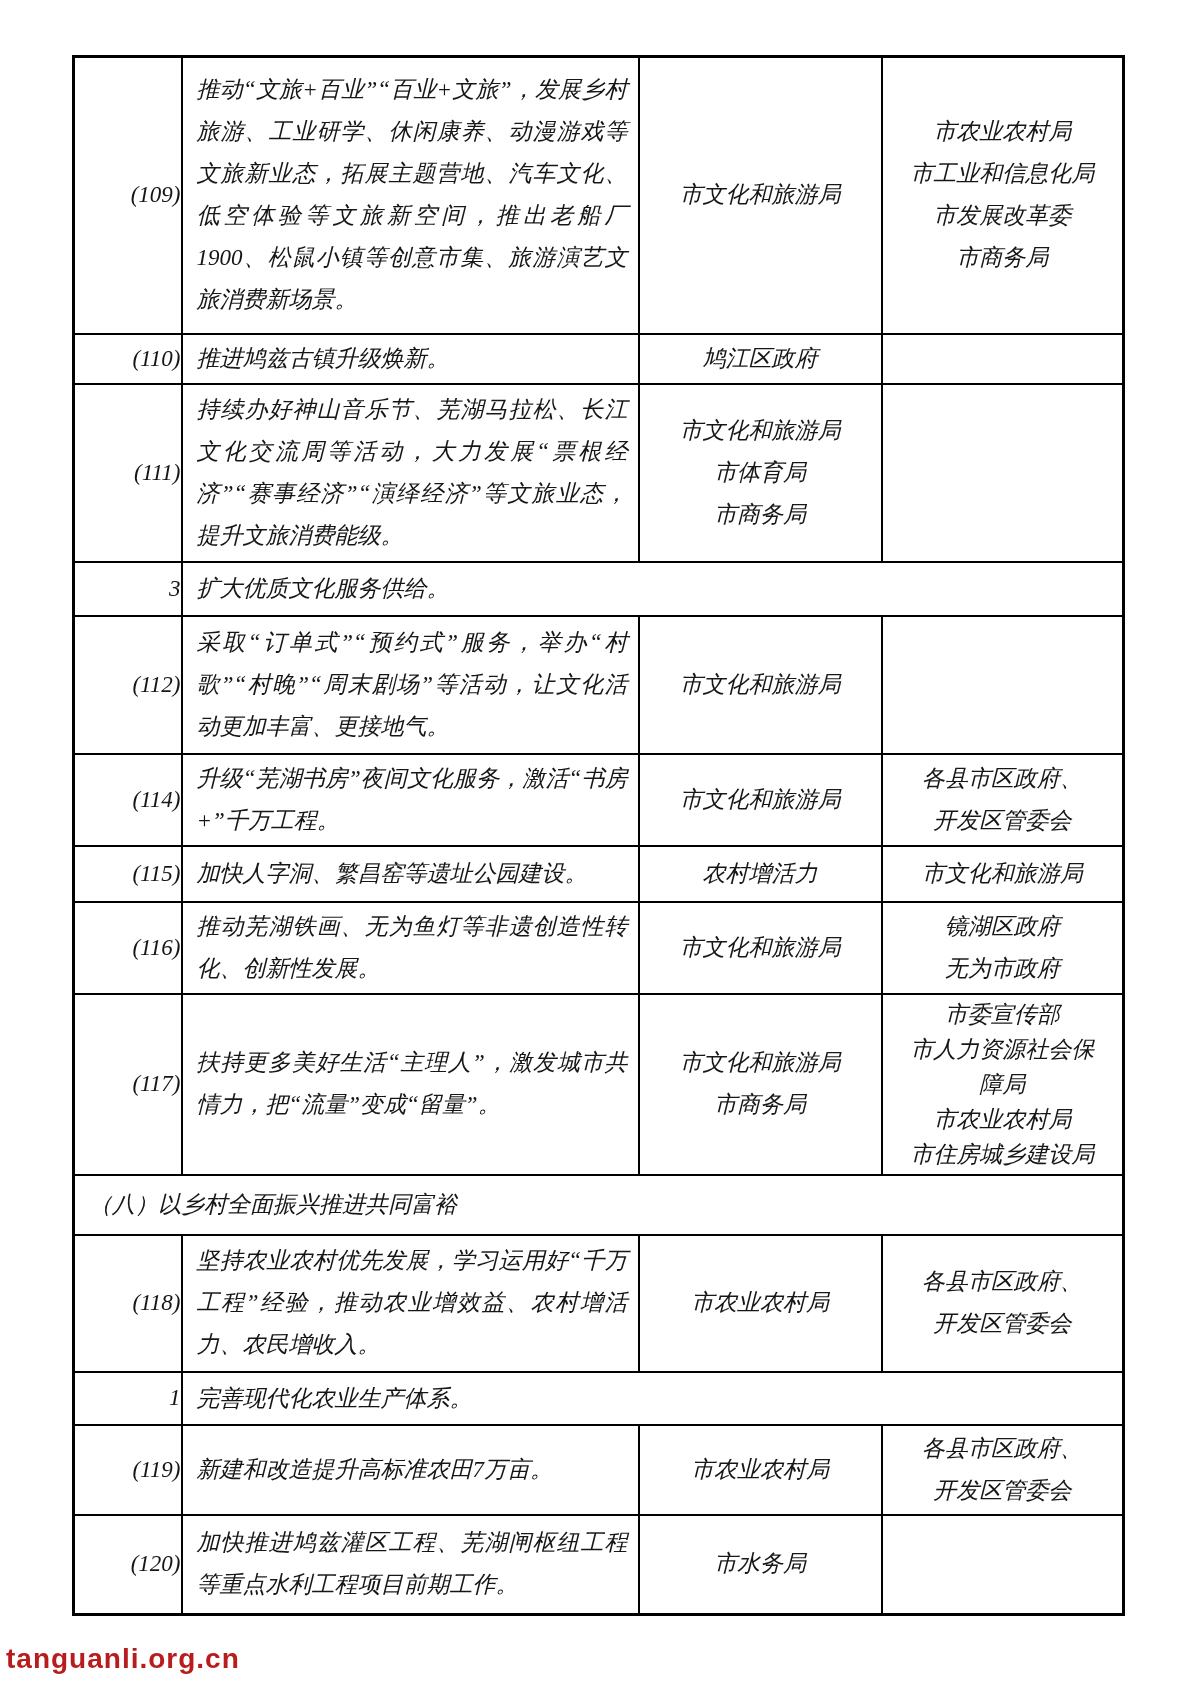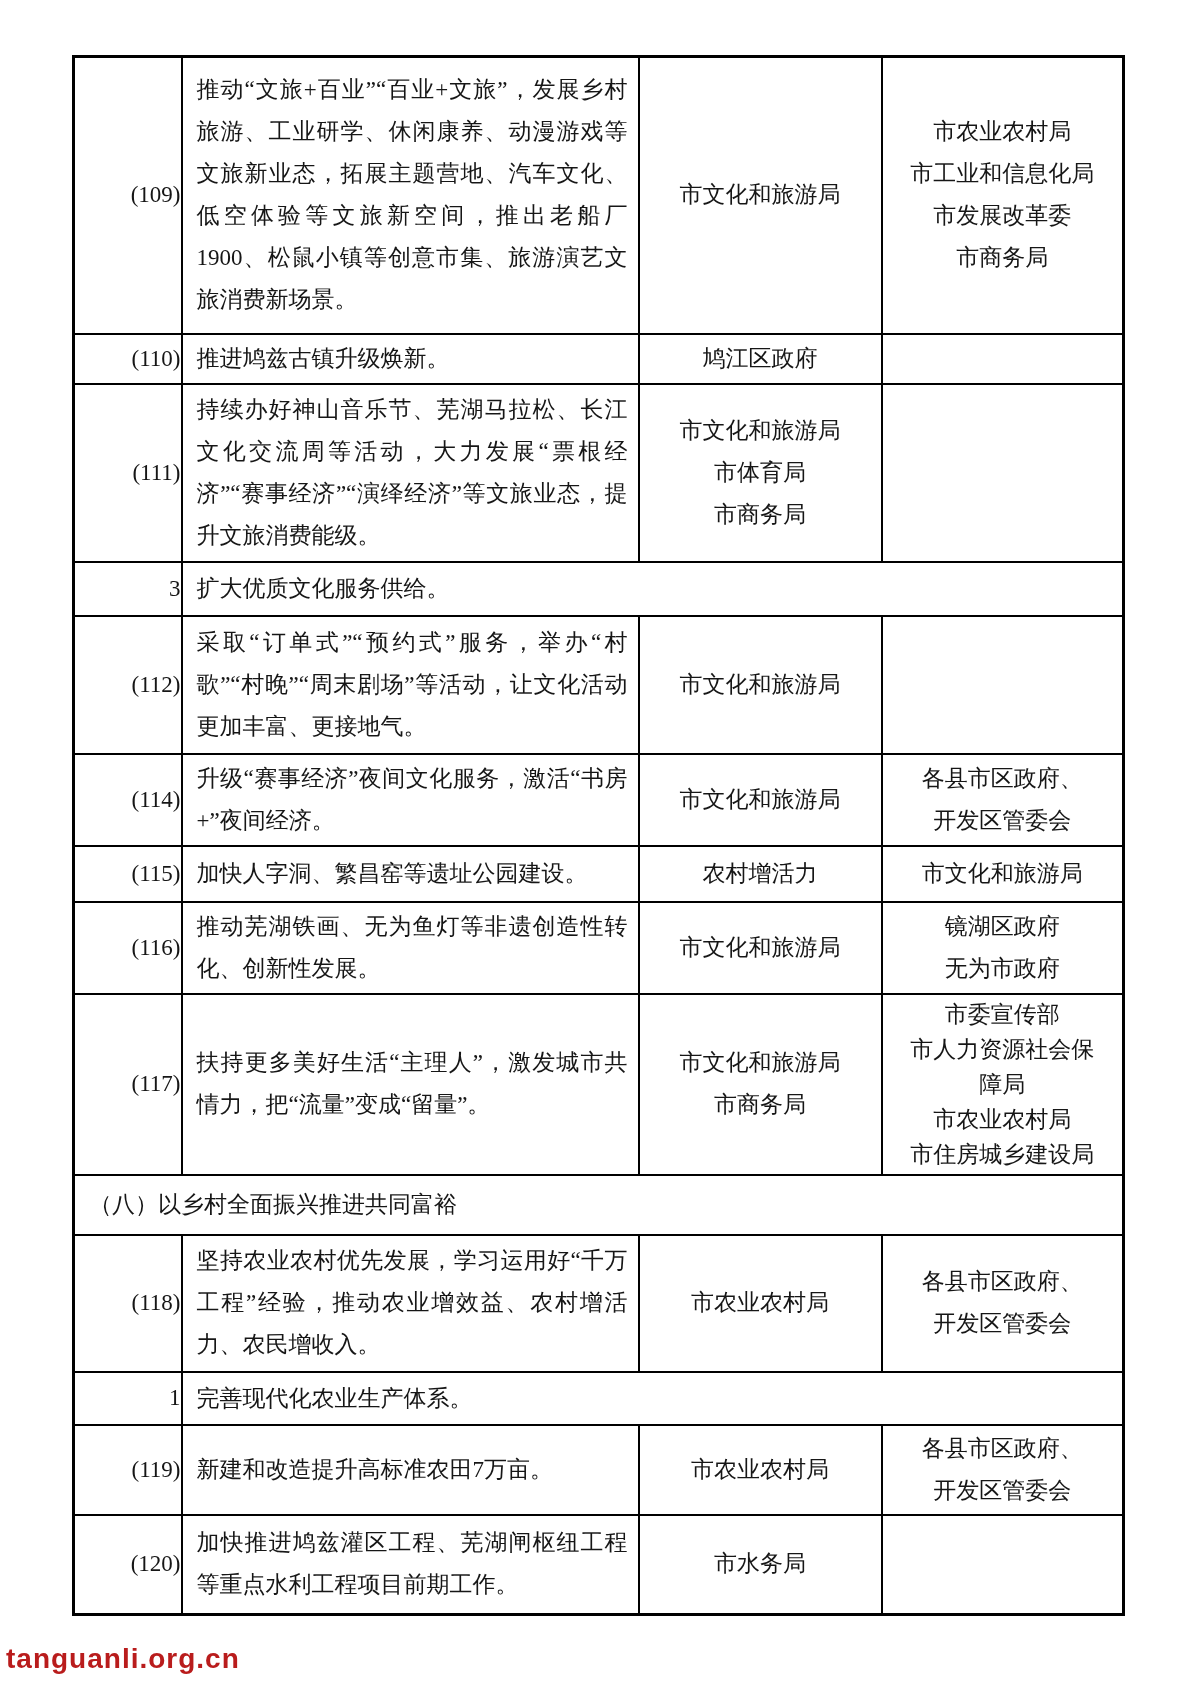--- a/index.html
+++ b/index.html
@@ -26,20 +26,21 @@
     width: 1050px;
     border-collapse: collapse;
     table-layout: fixed;
     border: 3px solid #000;
   }
   td {
     border: 2.5px solid #000;
     padding: 0;
     vertical-align: middle;
     overflow: hidden;
+    font-style: italic;
   }
   td.num {
     text-align: right;
     font-size: 23px;
   }
   td.task {
     font-size: 23px;
     line-height: 42px;
     text-align: justify;
     text-justify: inter-ideograph;
@@ -132,21 +133,21 @@
         <td class="task">采取“订单式”“预约式”服务，举办“村歌”“村晚”“周末剧场”等活动，让文化活动更加丰富、更接地气。</td>
         <td class="lead lines-1">
             <div class="line">市文化和旅游局</div>
           </td>
         <td class="support lines-0"></td>
       </tr>
 
 
       <tr class="itemrow" style="height:78px">
         <td class="num">(114)</td>
-        <td class="task">升级“赛事经济”夜间文化服务，激活“书房+”夜间经济。</td>
+        <td class="task">升级“芜湖书房”夜间文化服务，激活“书房+”千万工程。</td>
         <td class="lead lines-1">
             <div class="line">市文化和旅游局</div>
           </td>
         <td class="support lines-2">
             <div class="line">各县市区政府、</div>
             <div class="line">开发区管委会</div>
           </td>
       </tr>
 
       <tr class="itemrow" style="height:56px">

